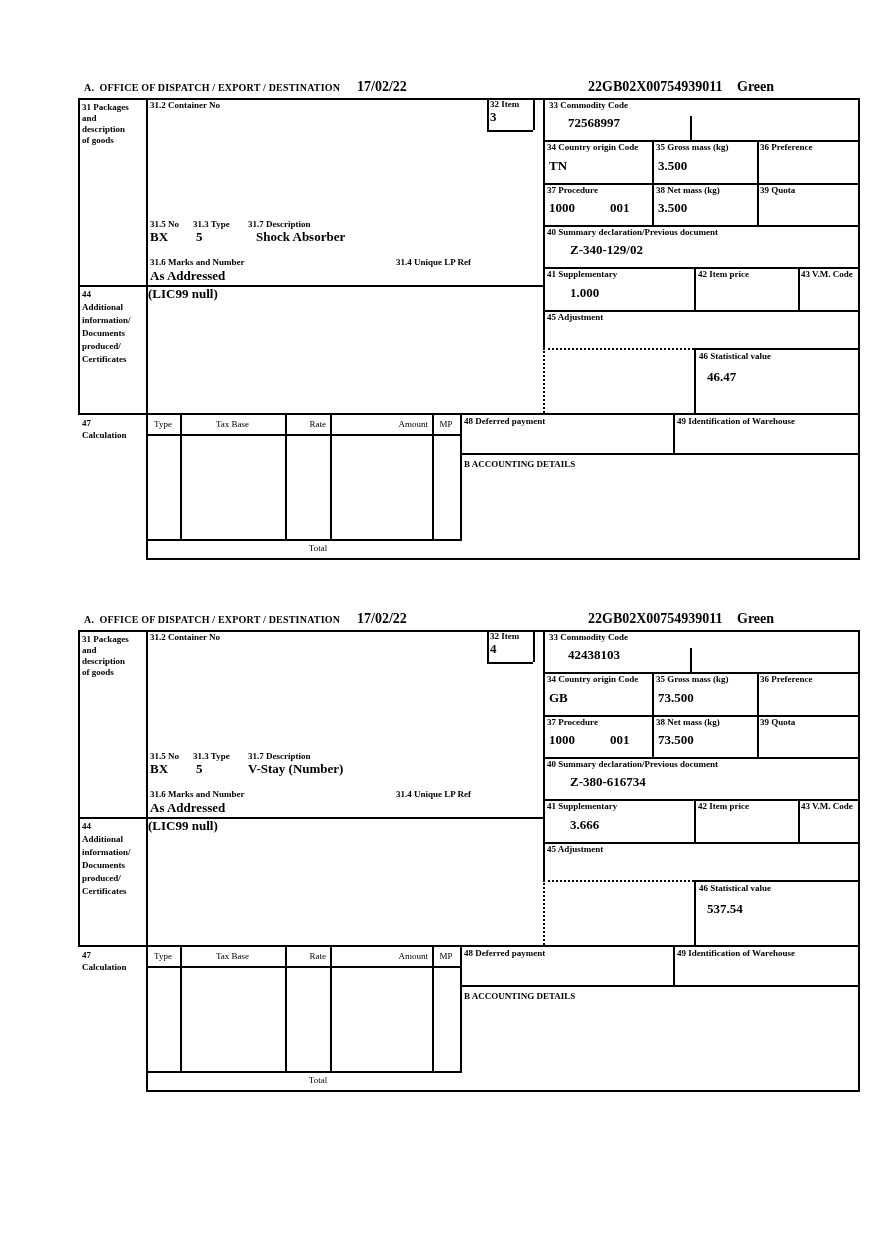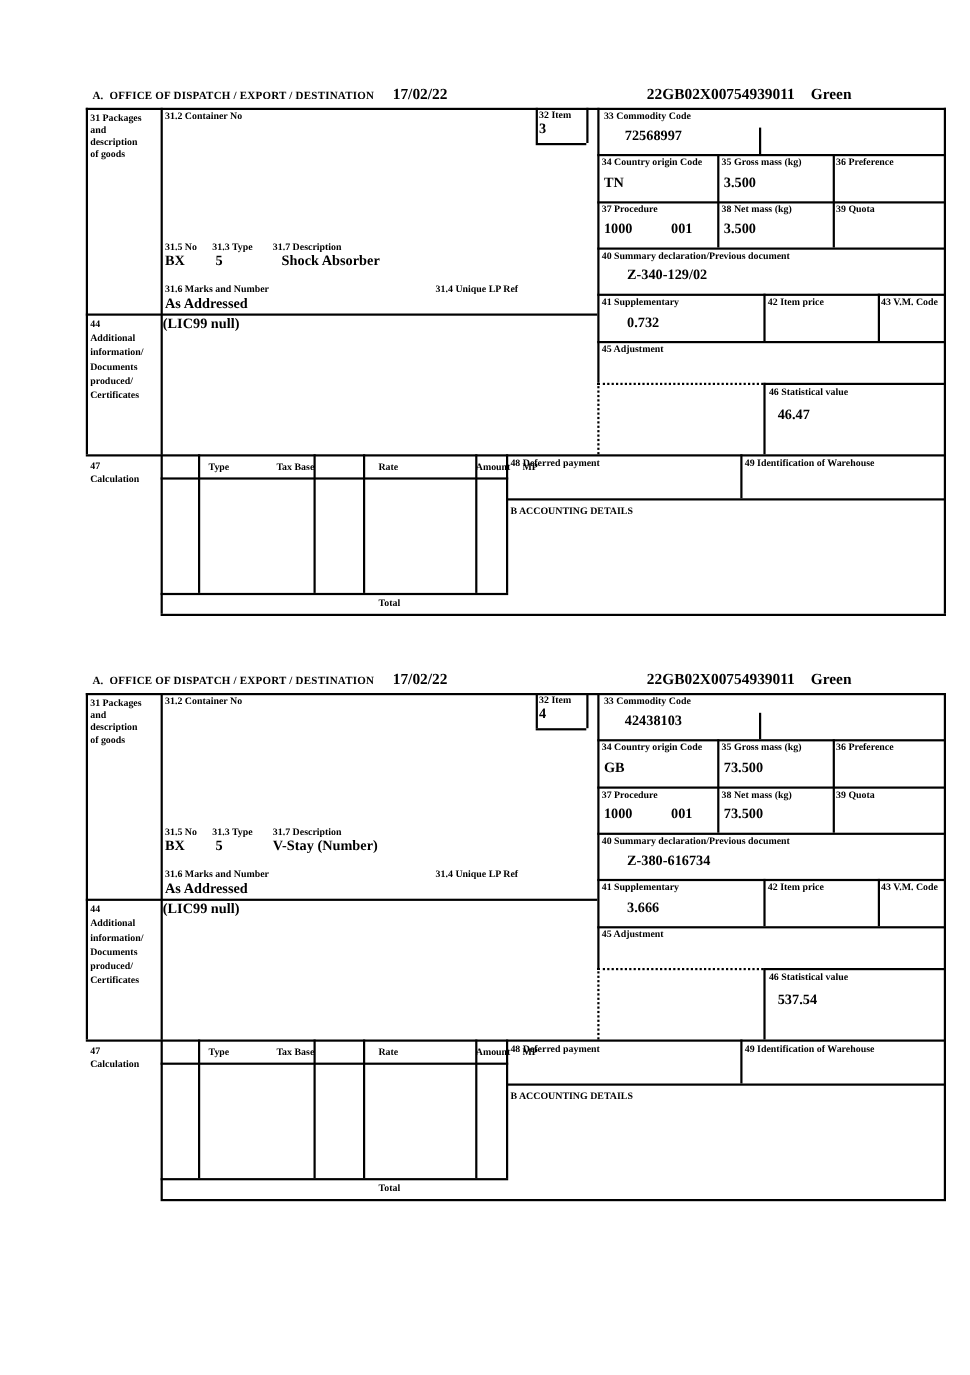--- a/index.html
+++ b/index.html
@@ -12,21 +12,21 @@
   .hdr{font-size:10px;font-weight:bold;letter-spacing:.2px;}
   .big{font-size:14px;font-weight:bold;}
   .hl{position:absolute;height:0;border-top:2px solid #000;}
   .vl{position:absolute;width:0;border-left:2px solid #000;}
   .hdot{position:absolute;height:0;border-top:2px dotted #000;}
   .vdot{position:absolute;width:0;border-left:2px dotted #000;}
   .stack{position:absolute;}
   .stack div{font-size:9px;font-weight:bold;line-height:11px;white-space:pre;}
   .stack44 div{line-height:13px;}
   .stack47 div{line-height:12px;}
-  .cell{position:absolute;font-size:9px;font-weight:bold;margin-left:36px;}
+  .cell{position:absolute;font-size:9px;font-weight:normal;}
 </style>
 </head>
 <body>
 
 <div id="page">
 
   <div class="block" style="top:80px">
 
     <div class="t hdr" style="left:84px;top:3px">A.  OFFICE OF DISPATCH / EXPORT / DESTINATION</div>
     <div class="t big" style="left:357px;top:0px">17/02/22</div>
@@ -95,21 +95,21 @@
     <div class="t val" style="left:549px;top:121px">1000</div>
     <div class="t val" style="left:610px;top:121px">001</div>
     <div class="t lbl" style="left:656px;top:106px">38 Net mass (kg)</div>
     <div class="t val" style="left:658px;top:121px">3.500</div>
     <div class="t lbl" style="left:760px;top:106px">39 Quota</div>
 
     <div class="t lbl" style="left:547px;top:148px">40 Summary declaration/Previous document</div>
     <div class="t val" style="left:570px;top:163px">Z-340-129/02</div>
 
     <div class="t lbl" style="left:547px;top:190px">41 Supplementary</div>
-    <div class="t val" style="left:570px;top:206px">0.732</div>
+    <div class="t val" style="left:570px;top:206px">1.000</div>
     <div class="t lbl" style="left:698px;top:190px">42 Item price</div>
     <div class="t lbl" style="left:801px;top:190px">43 V.M. Code</div>
 
     <div class="t lbl" style="left:547px;top:233px">45 Adjustment</div>
     <div class="t lbl" style="left:699px;top:272px">46 Statistical value</div>
     <div class="t val" style="left:707px;top:290px">46.47</div>
 
     <div class="t lbl" style="left:150px;top:140px">31.5 No</div>
     <div class="t lbl" style="left:193px;top:140px">31.3 Type</div>
     <div class="t lbl" style="left:248px;top:140px">31.7 Description</div>

